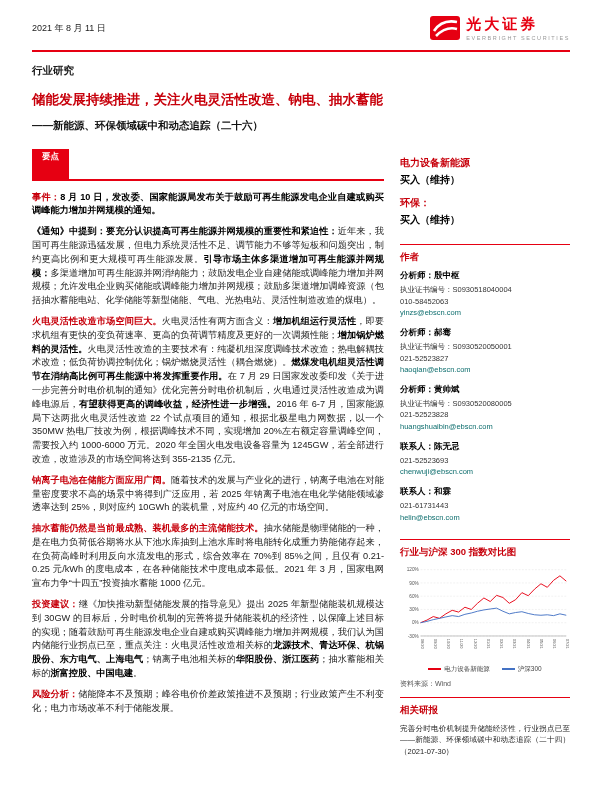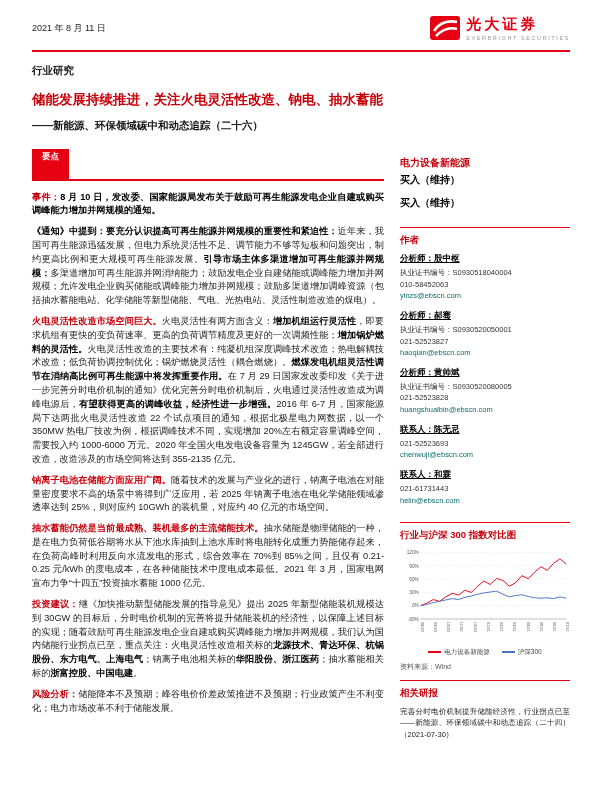--- a/index.html
+++ b/index.html
@@ -39,21 +39,21 @@
   .para .b { font-weight:bold; color:#000; }
   .para .r { font-weight:bold; color:#c7000b; }
 
   
   .sec { border-top:1.5px solid #e60012; padding:6px 0 8px; }
   .sec.first { border-top:none; padding-top:0; }
   .sec-h { color:#c7000b; font-size:9.5px; font-weight:bold; margin-bottom:6px; }
   .rate-ind { color:#c7000b; font-size:10px; font-weight:bold; }
   .rate-val { font-size:10px; font-weight:bold; margin:3px 0 9px; color:#000; }
   .author { margin-bottom:8px; }
-  .a-name { font-size:8.5px; font-weight:bold; margin-bottom:2px; color:#000;text-decoration:underline; }
+  .a-name { font-size:8.5px; font-weight:bold; margin-bottom:2px; color:#000; }
   .a-line { font-size:7.5px; color:#333; line-height:1.55; }
   .a-email { font-size:7.5px; line-height:1.55; color:#0e6e6e; cursor:pointer; }
 
   .chart-wrap { width:100%; }
   .grid { stroke:#d9d9d9; stroke-width:0.4; stroke-dasharray:2 1.5; }
   .axis { stroke:#999; stroke-width:0.6; }
   .ytick { font-size:5px; fill:#555; text-anchor:end; }
   .xtick { font-size:4.3px; fill:#555; text-anchor:start; }
   .legend { display:flex; justify-content:center; gap:12px; margin-top:2px; }
   .leg-item { display:flex; align-items:center; gap:3px; font-size:6.5px; color:#444; }
@@ -106,20 +106,21 @@
           <p class="para"><span class="b r">投资建议：</span><span>继《加快推动新型储能发展的指导意见》提出 2025 年新型储能装机规模达到 30GW 的目标后，分时电价机制的完善将提升储能装机的经济性，以保障上述目标的实现；随着鼓励可再生能源发电企业自建或购买调峰能力增加并网规模，我们认为国内储能行业拐点已至，重点关注：火电灵活性改造相关标的</span><span class="b">龙源技术、青达环保、杭锅股份、东方电气、上海电气</span><span>；钠离子电池相关标的</span><span class="b">华阳股份、浙江医药</span><span>；抽水蓄能相关标的</span><span class="b">浙富控股、中国电建</span><span>。</span></p>
           <p class="para"><span class="b r">风险分析：</span><span>储能降本不及预期；峰谷电价价差政策推进不及预期；行业政策产生不利变化；电力市场改革不利于储能发展。</span></p>
         </div>
     </div>
 
     <aside class="col-right">
 
       <div class="sec first">
         <div class="rate-ind">电力设备新能源</div>
         <div class="rate-val">买入（维持）</div>
+        <div class="rate-ind">环保：</div>
         <div class="rate-val">买入（维持）</div>
       </div>
 
       <div class="sec">
         <div class="sec-h">作者</div>
         <div>
             <div class="author">
               <div class="a-name">分析师：殷中枢</div>
               <div class="a-line">执业证书编号：S0930518040004</div>
               <div class="a-line">010-58452063</div>

